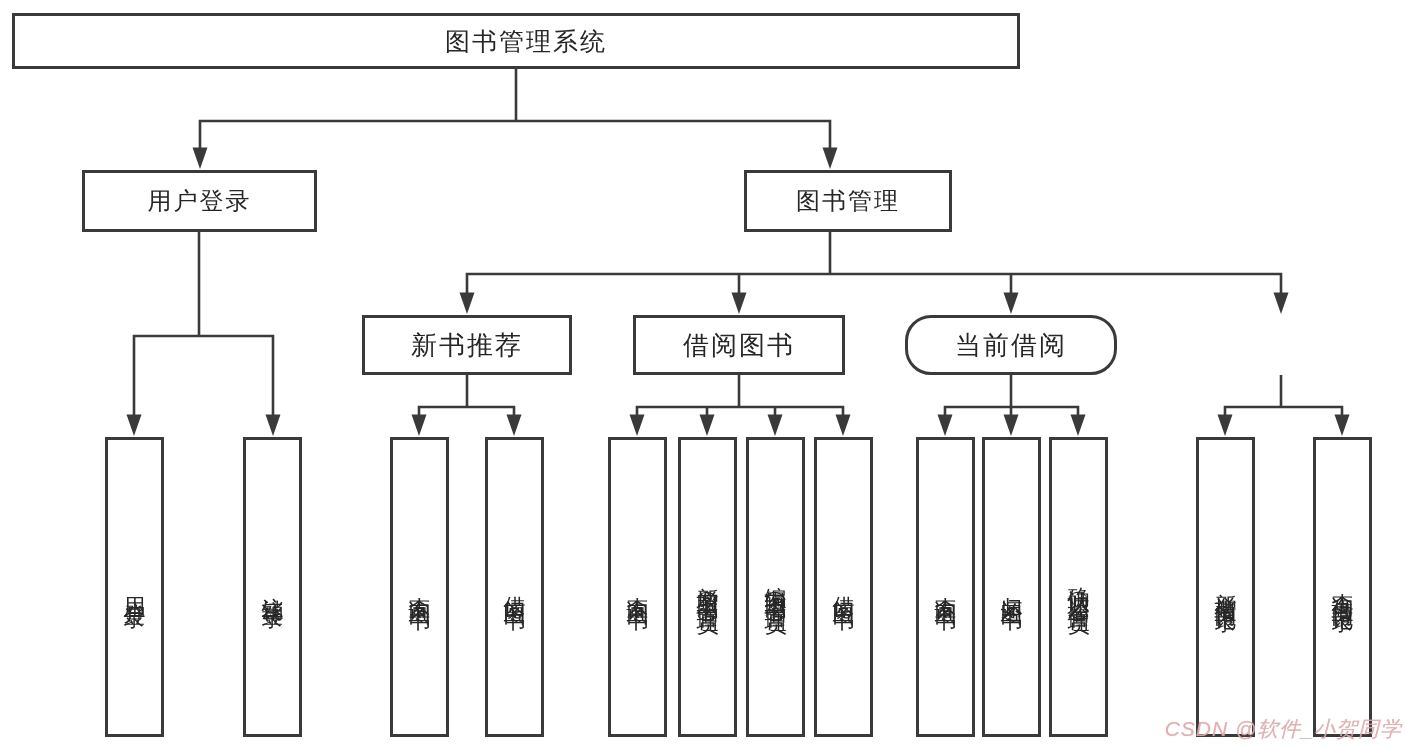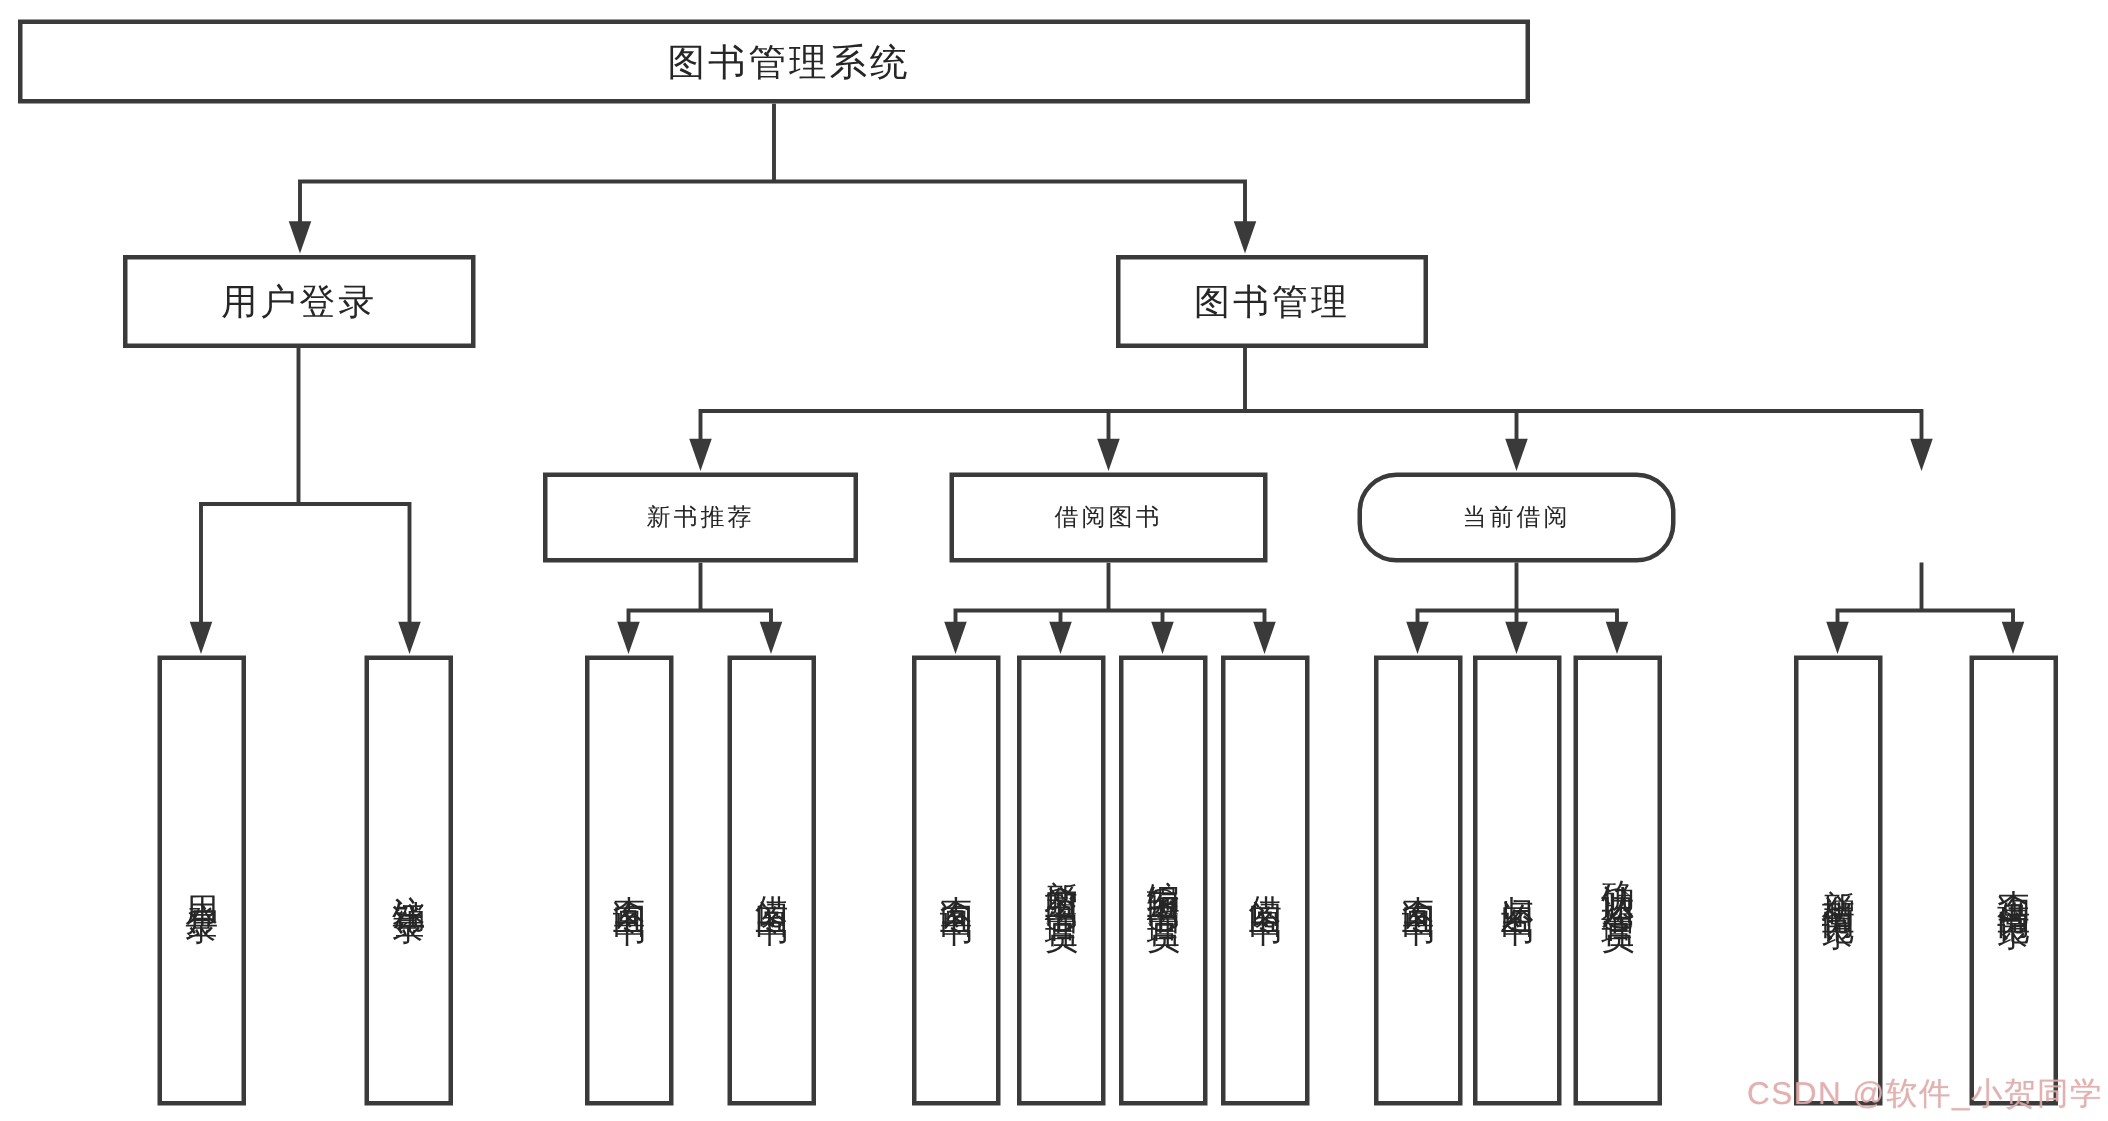--- a/index.html
+++ b/index.html
@@ -18,40 +18,41 @@
     border:3px solid #3a3a3a;
     background:#ffffff;
     display:flex;
     align-items:center;
     justify-content:center;
     text-align:center;
   }
   .hbox{font-size:24px;letter-spacing:2px;font-weight:500;}
   .root{left:12px;top:13px;width:1008px;height:56px;font-size:25px;padding-left:20px;}
   .lvl2{top:170px;height:62px;}
-  .lvl3{top:315px;height:60px;font-size:16px;}
+  .lvl3{top:315px;height:60px;font-size:26px;}
   .vbox{
     top:437px;width:59px;height:300px;
     writing-mode:vertical-rl;
     text-orientation:mixed;
     font-size:22px;
     letter-spacing:4px;
     line-height:1;
     font-weight:500;
     padding:6px 0;
   }
   .watermark{
     position:absolute;
     right:3px;bottom:4px;
     font-size:21px;
     color:#e2a9a9;
     opacity:0.92;
     letter-spacing:1px;
     text-shadow:0 0 1px rgba(180,180,180,0.55);
     white-space:nowrap;
+    font-style:italic;
   }
 </style>
 </head>
 <body>
 
 <div class="canvas">
 
   <svg class="connectors" viewBox="0 0 1405 747" fill="none">
     <g stroke="#3a3a3a" stroke-width="2.6">
 

